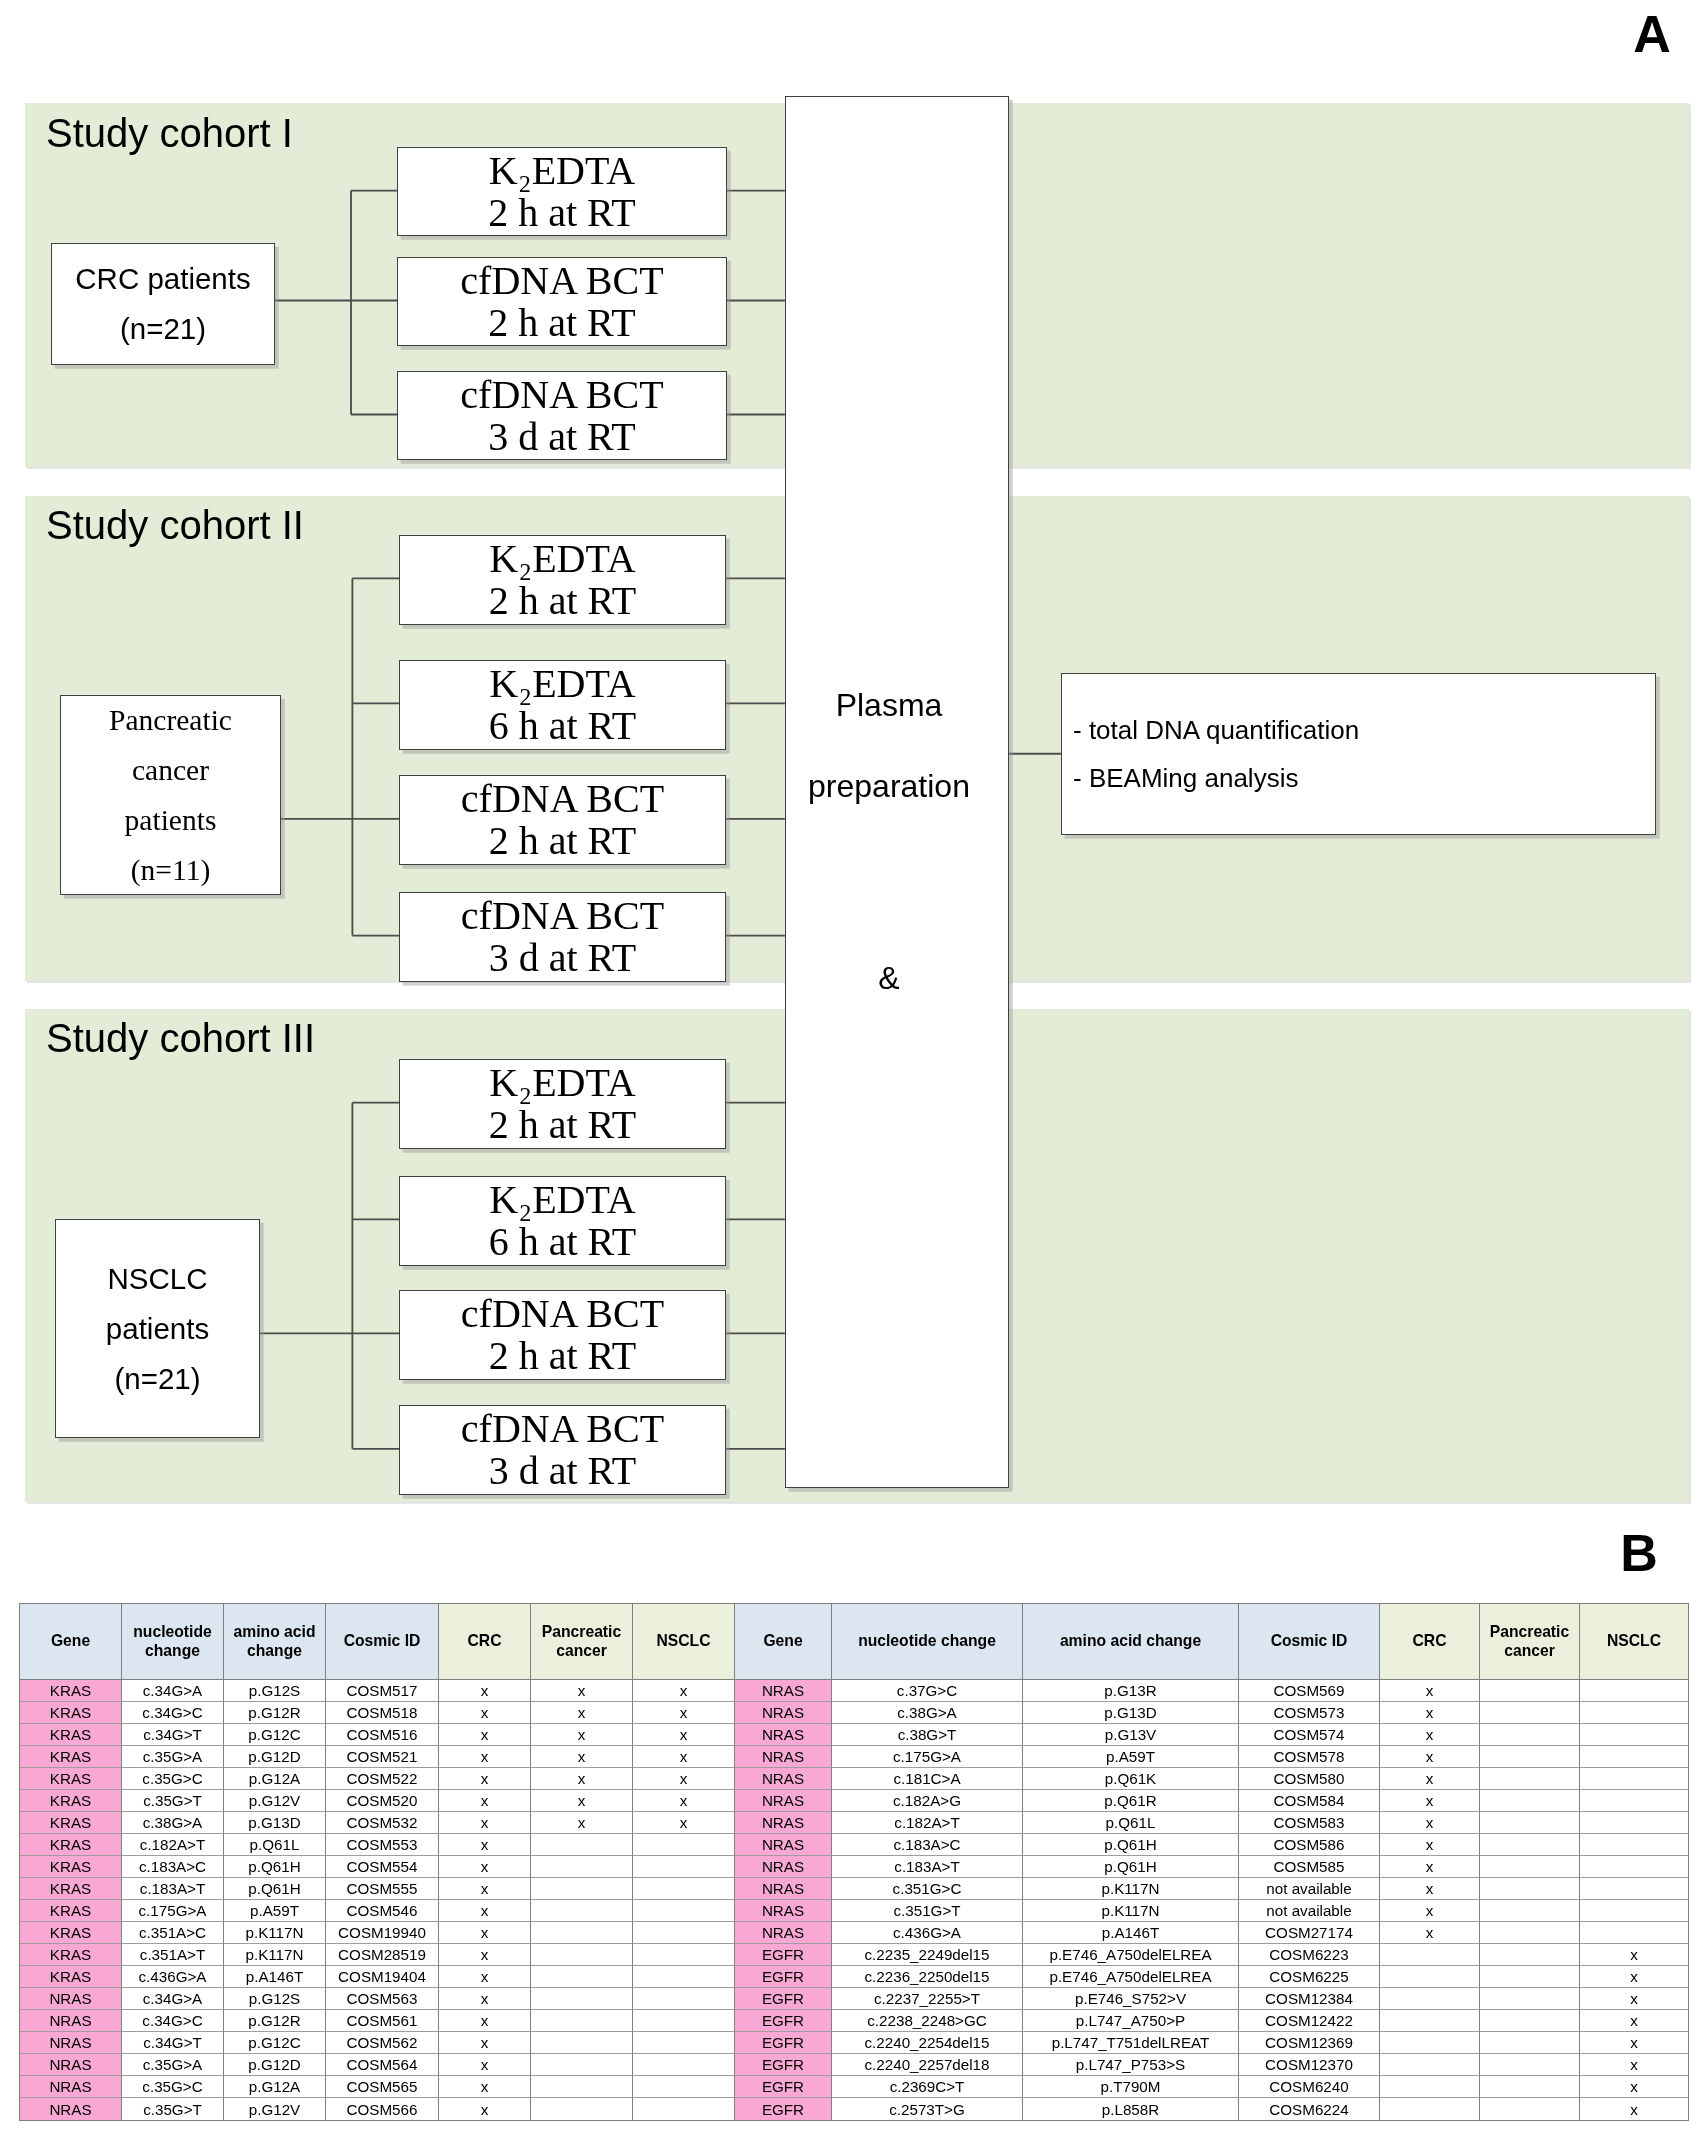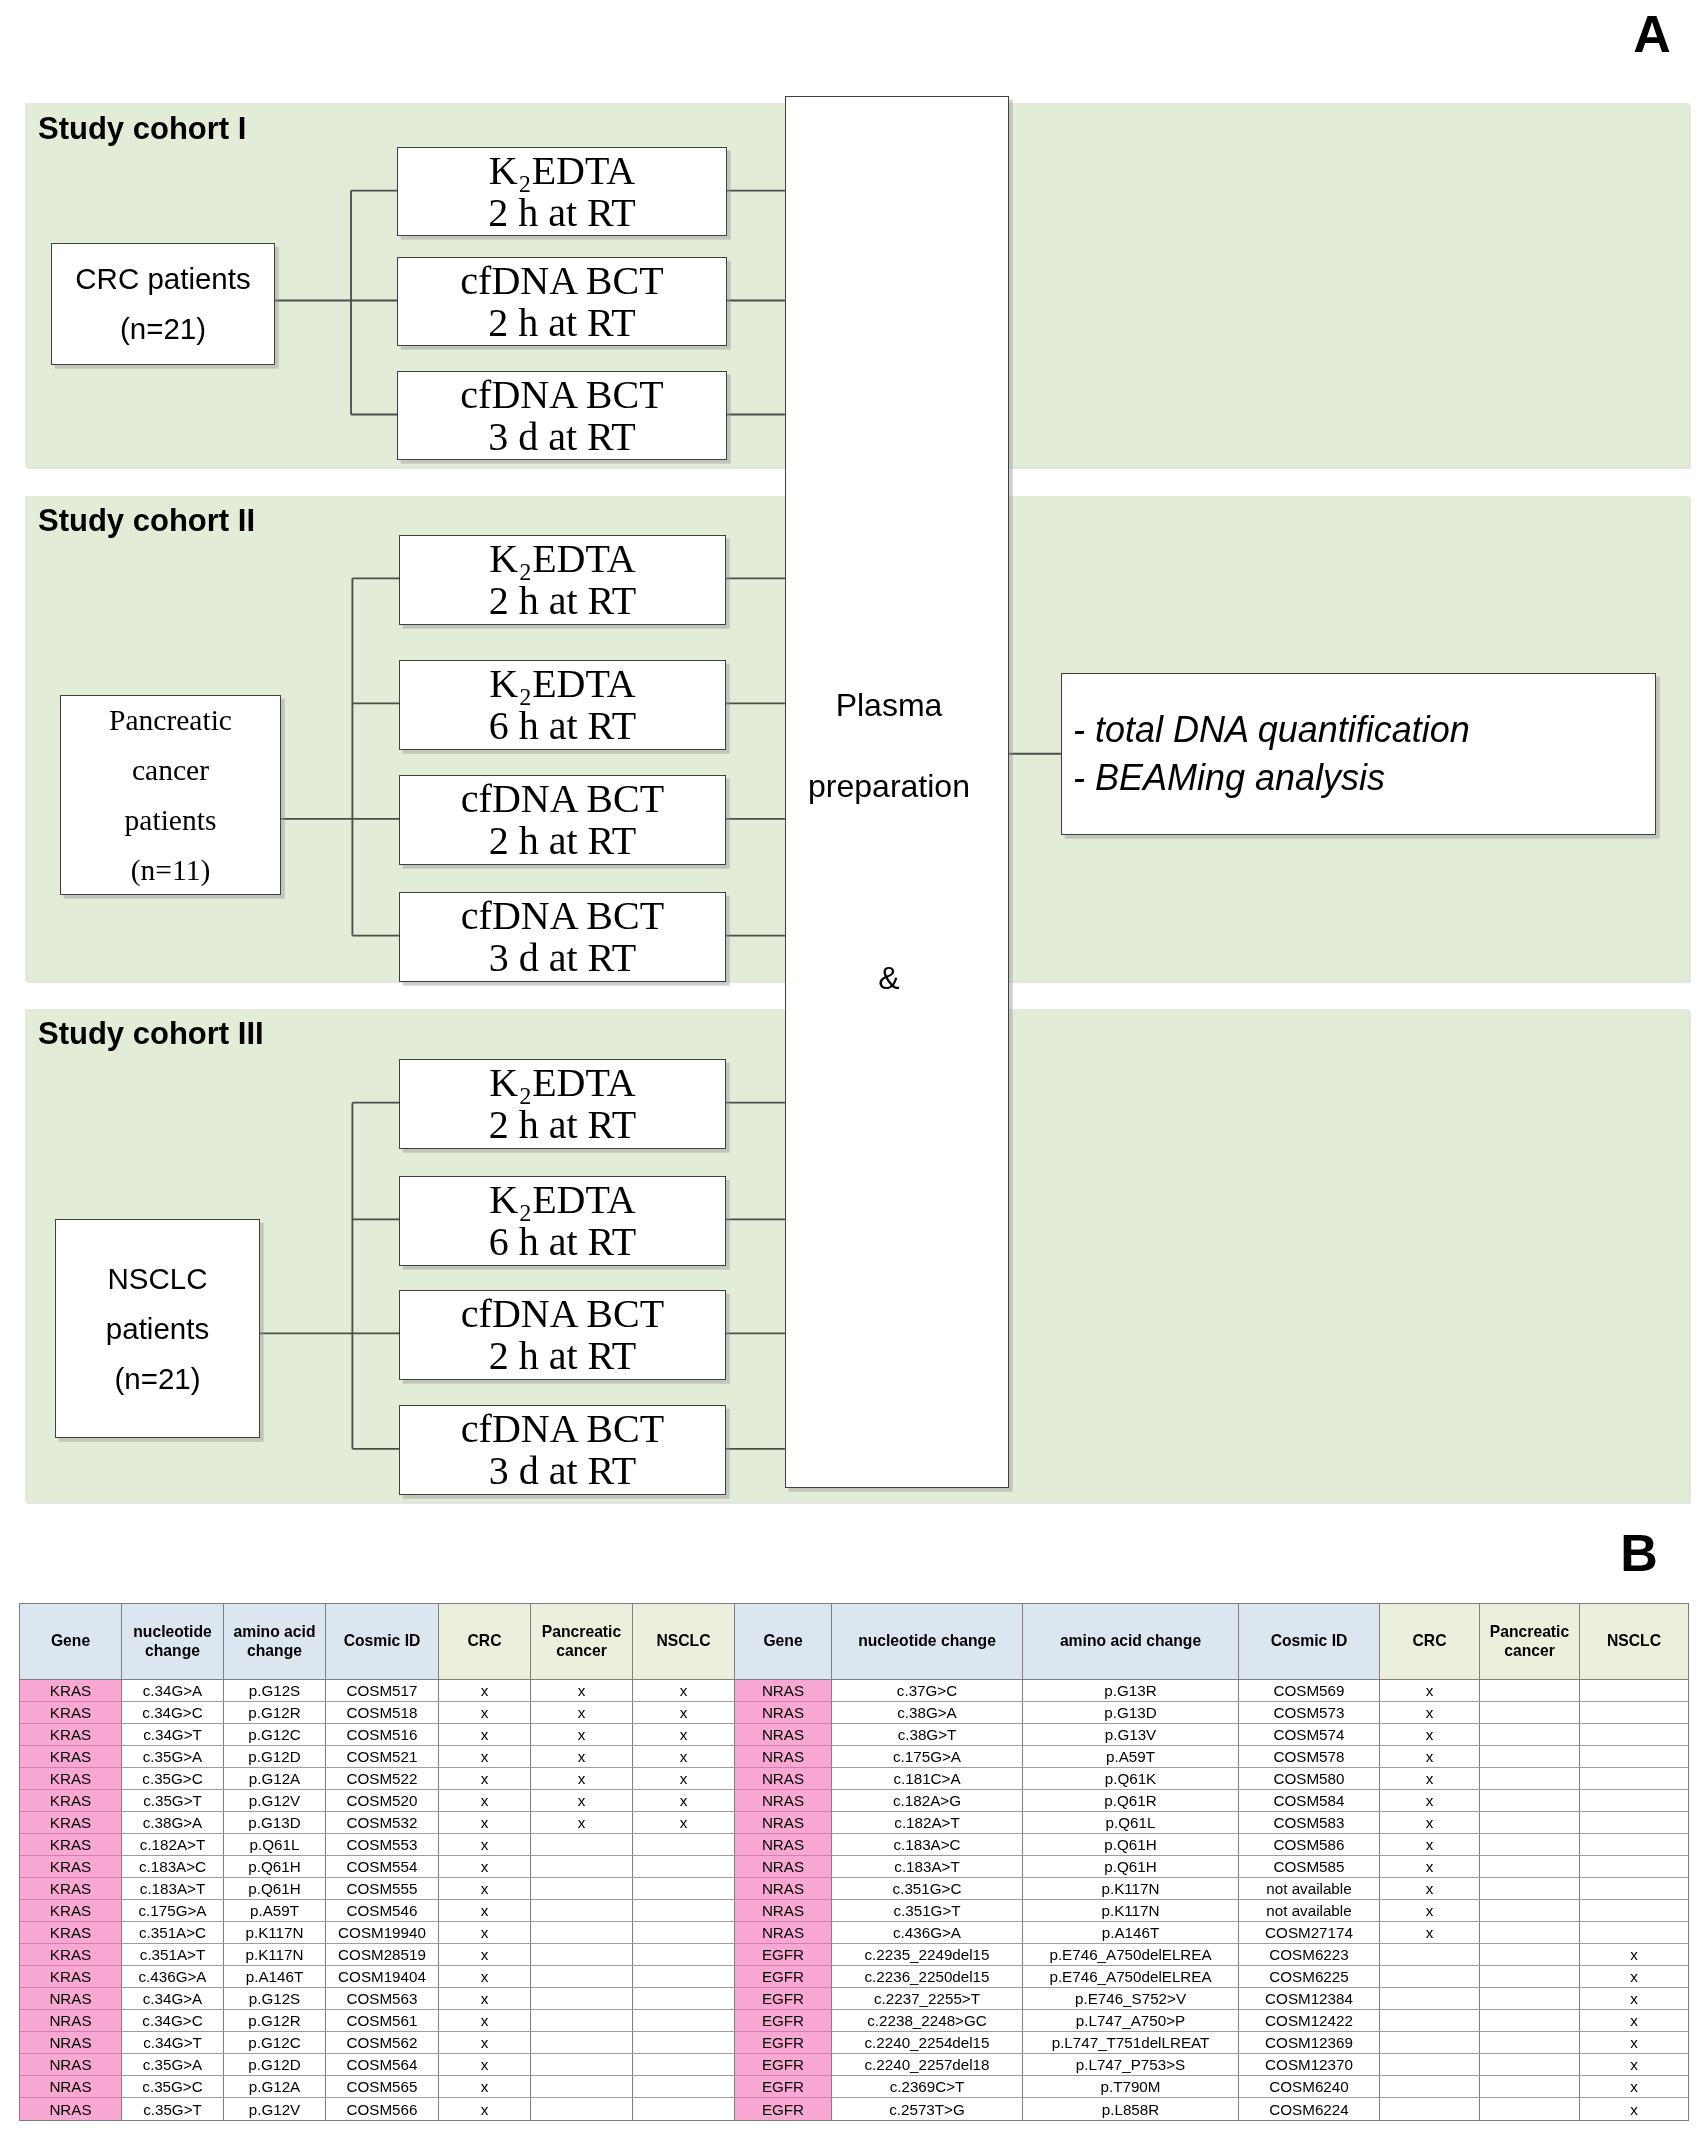--- a/index.html
+++ b/index.html
@@ -7,35 +7,35 @@
     --header-blue:#dce6f1;
     --header-green:#eaf0dc;
   }
   html,body{margin:0;padding:0;background:#fff;}
   body{font-family:"Liberation Sans","DejaVu Sans",sans-serif;color:#000;}
   #page{position:relative;width:1705px;height:2151px;background:#fff;overflow:hidden;}
 
   
   .green-panel{position:absolute;left:25px;width:1664px;background:var(--panel-green);z-index:0;
                box-shadow:1.8px 1.8px 0 rgba(170,170,170,.35);}
-  .cohort-title{position:absolute;left:38px;font-size:31px;font-weight:bold;z-index:2;letter-spacing:0px;}
+  .cohort-title{position:absolute;left:46px;font-size:40px;font-weight:normal;z-index:2;letter-spacing:0px;}
   #connectors{position:absolute;left:0;top:0;z-index:1;}
   .node{position:absolute;background:#fff;border:1.8px solid #404040;z-index:2;
         display:flex;align-items:center;justify-content:center;text-align:center;
         box-shadow:3.7px 3.7px 0 rgba(150,150,150,.45);}
   .multiline{white-space:pre-line;}
   .patient-box{font-size:29.5px;line-height:50px;}
   .tube-box{font-size:40px;line-height:42px;font-family:Liberation Serif, serif;}
   .plasma-box{align-items:flex-start;}
   .plasma-text{position:absolute;top:568px;left:0;right:16px;text-align:center;
                font-size:32px;line-height:81px;}
   .plasma-amp{margin-top:111px;}
   .plasma-bottom{margin-top:111px;}
   .analysis-box{flex-direction:column;align-items:flex-start;justify-content:center;
-                text-align:left;font-size:36px;line-height:48px;padding-left:11px;box-sizing:border-box;font-style:italic;}
+                text-align:left;font-size:26px;line-height:48px;padding-left:11px;box-sizing:border-box;}
   .corner-label{position:absolute;font-size:52px;font-weight:bold;z-index:3;}
   #label-a{left:1615px;top:3.7px;width:74px;text-align:center;}
   #label-b{left:1602px;top:1523px;width:74px;text-align:center;}
 
   
   #mutation-table{position:absolute;left:19px;top:1603px;z-index:2;
                   display:grid;border:1.4px solid #7f7f7f;background:#fff;}
   .th{display:flex;align-items:center;justify-content:center;text-align:center;
       font-size:15.7px;font-weight:bold;line-height:18.5px;
       border-right:0.9px solid #808080;border-bottom:1.4px solid #7f7f7f;padding:0 2.8px;box-sizing:border-box;}

